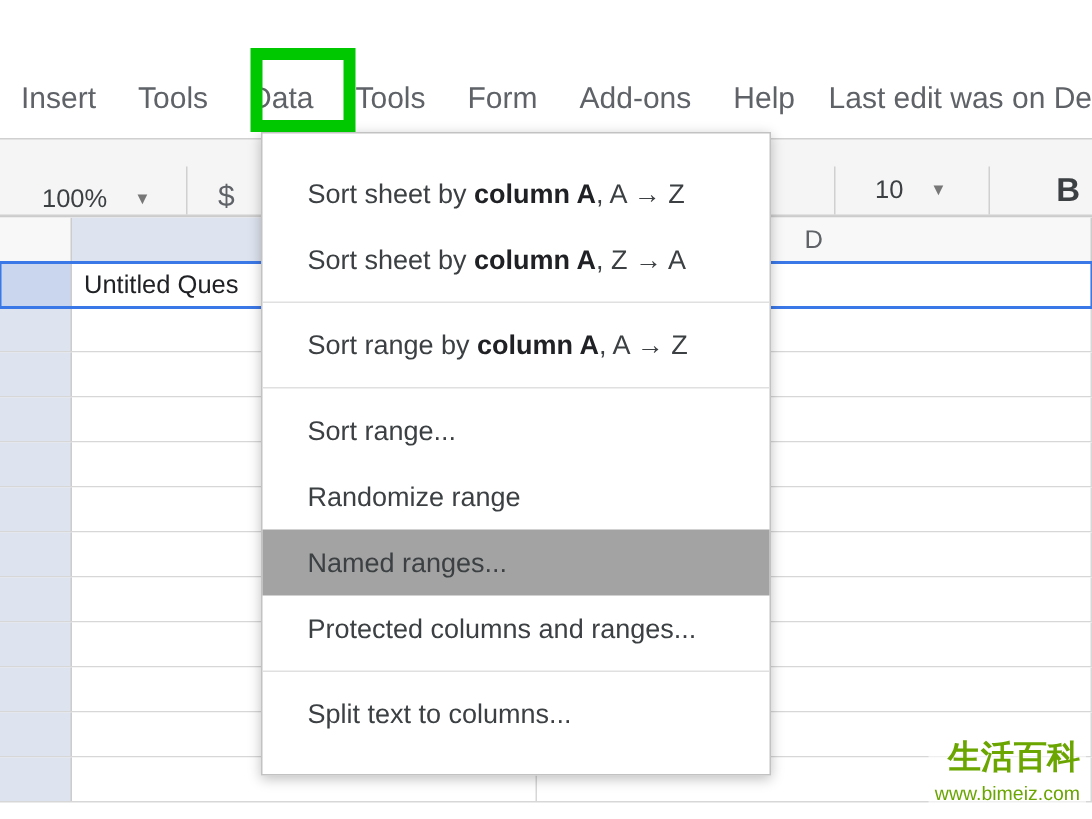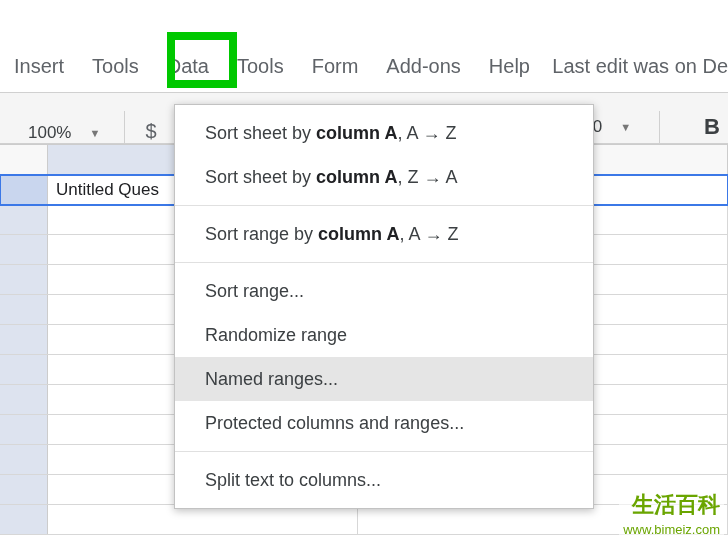--- a/index.html
+++ b/index.html
@@ -32,23 +32,23 @@
   .col-head.selected { background: #dde3ef; }
   .row { display: flex; height: 30px; border-bottom: 1px solid #d7d7d7; }
   .rowhead { width: 48px; flex: 0 0 48px; border-right: 1px solid #ccc; background: #f8f8f8; }
   .rowhead.selected { background: #dde3ef; }
   .cell { flex: 0 0 238px; border-right: 1px solid #d7d7d7; display: flex; align-items: center; padding: 0 8px; font-size: 17px; color: #202124; background: #fff; }
   .row.active { outline: 2px solid #3b78e7; outline-offset: -1px; }
   .row.active .rowhead { background: #c9d6ee; }
   .row.active .cell.first { background: #fff; }
 
   
-  .dropdown { position: absolute; left: 174px; top: 88px; width: 420px; background: #fff; border: 1px solid #c2c2c2; box-shadow: 0 2px 8px rgba(0,0,0,0.25); z-index: 10; padding: 6px 0; margin-top: 16px; }
+  .dropdown { position: absolute; left: 174px; top: 88px; width: 340px; background: #fff; border: 1px solid #c2c2c2; box-shadow: 0 2px 8px rgba(0,0,0,0.25); z-index: 10; padding: 18px 0; }
   .dd-item { height: 44px; display: flex; align-items: center; padding: 0 30px; font-size: 18px; color: #3c4043; cursor: pointer; white-space: nowrap; }
-  .dd-item:hover, .dd-item.hovered { background: #e5e5e5; }
+  .dd-item:hover, .dd-item.hovered { background: #a3a3a3; }
   .dd-sep { height: 1px; background: #e0e0e0; margin: 6px 0; }
   .dd-item b { font-weight: bold; color: #202124; }
 
   
   .watermark { position: absolute; right: 4px; bottom: 6px; text-align: right; }
   .wm-ch { display: inline-block; font-size: 22px; font-weight: bold; color: #6aa500; font-family: "Microsoft YaHei","PingFang SC",sans-serif; text-shadow: 0 0 2px #fff; }
   .wm-url { font-size: 13px; color: #6aa500; font-family: Arial; text-shadow: 0 0 2px #fff; }
   .wm-box { background: rgba(255,255,255,0.6); padding: 2px 4px; display: inline-block; }
 </style>
 </head>

